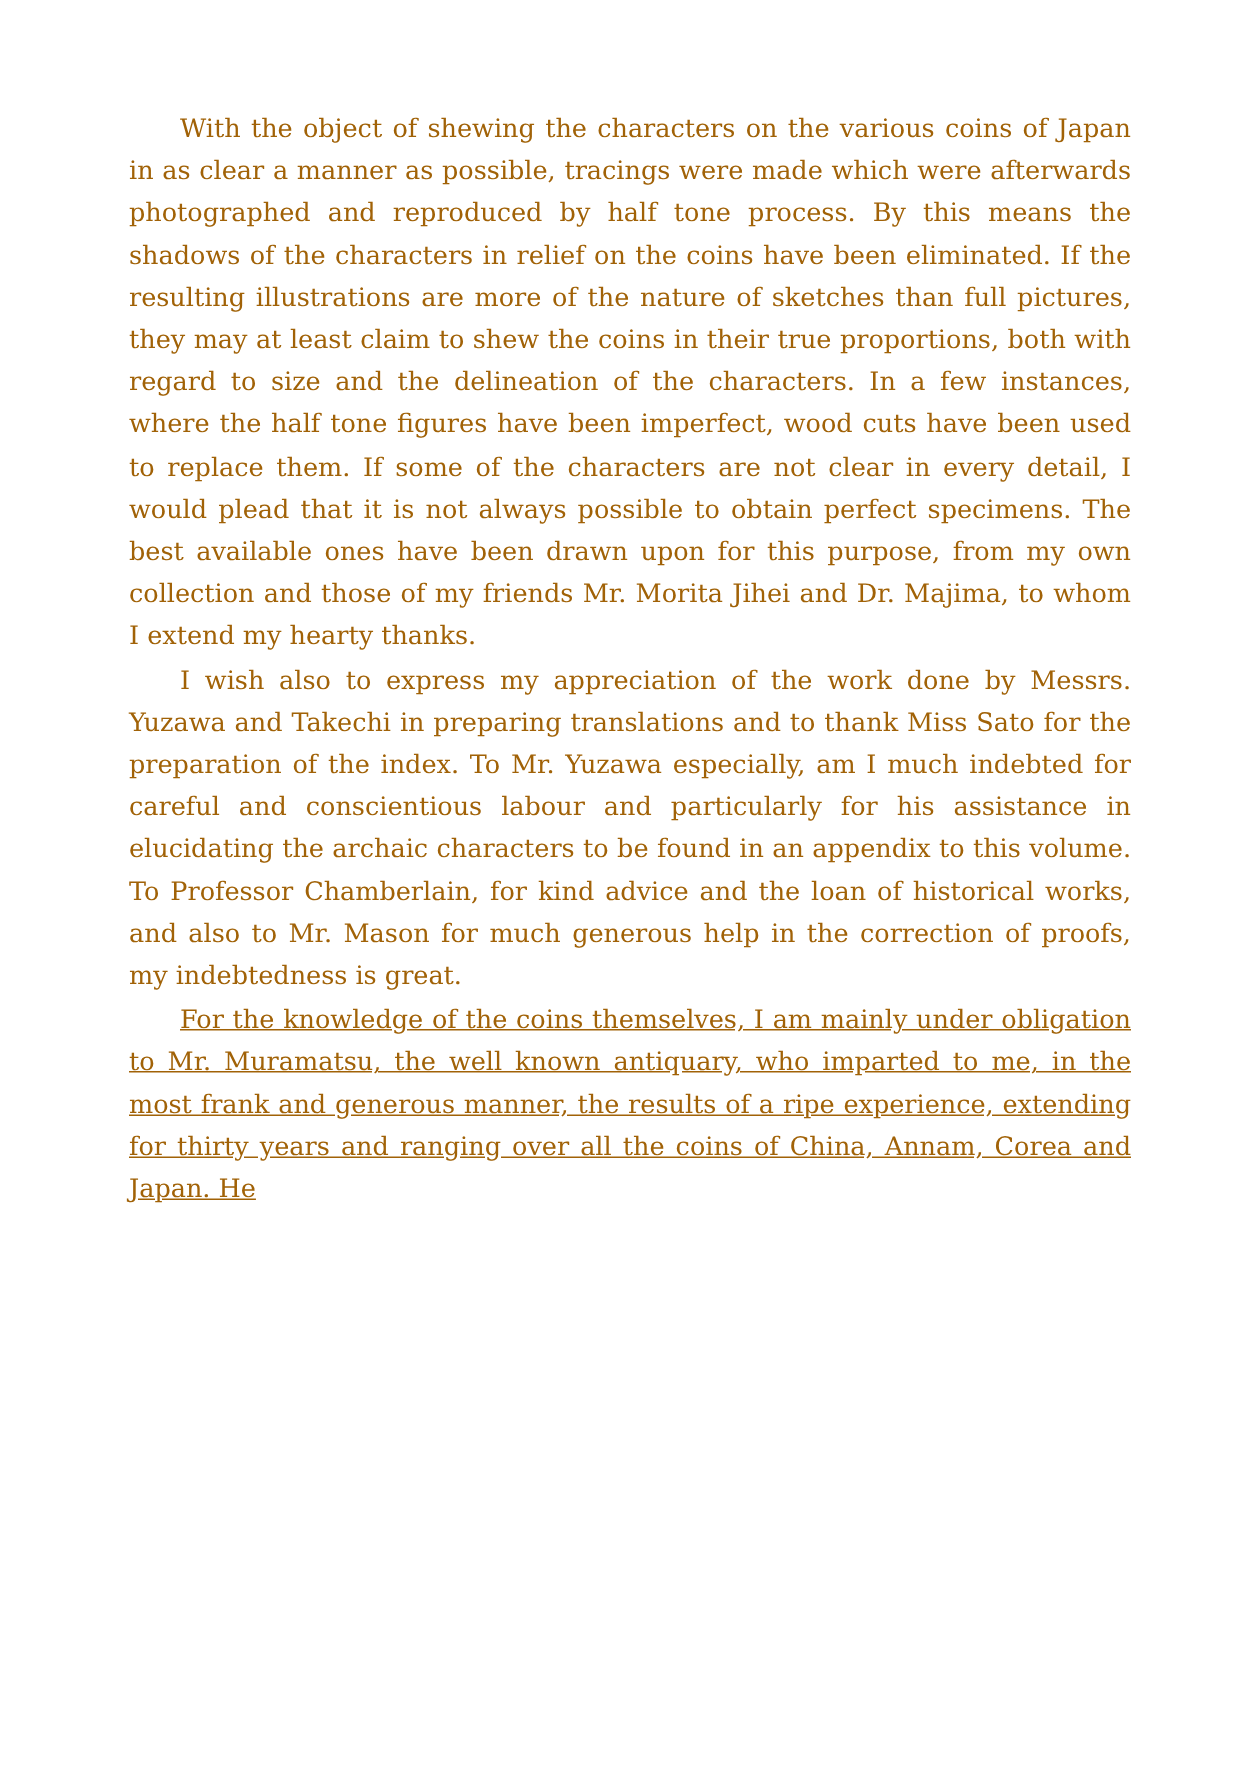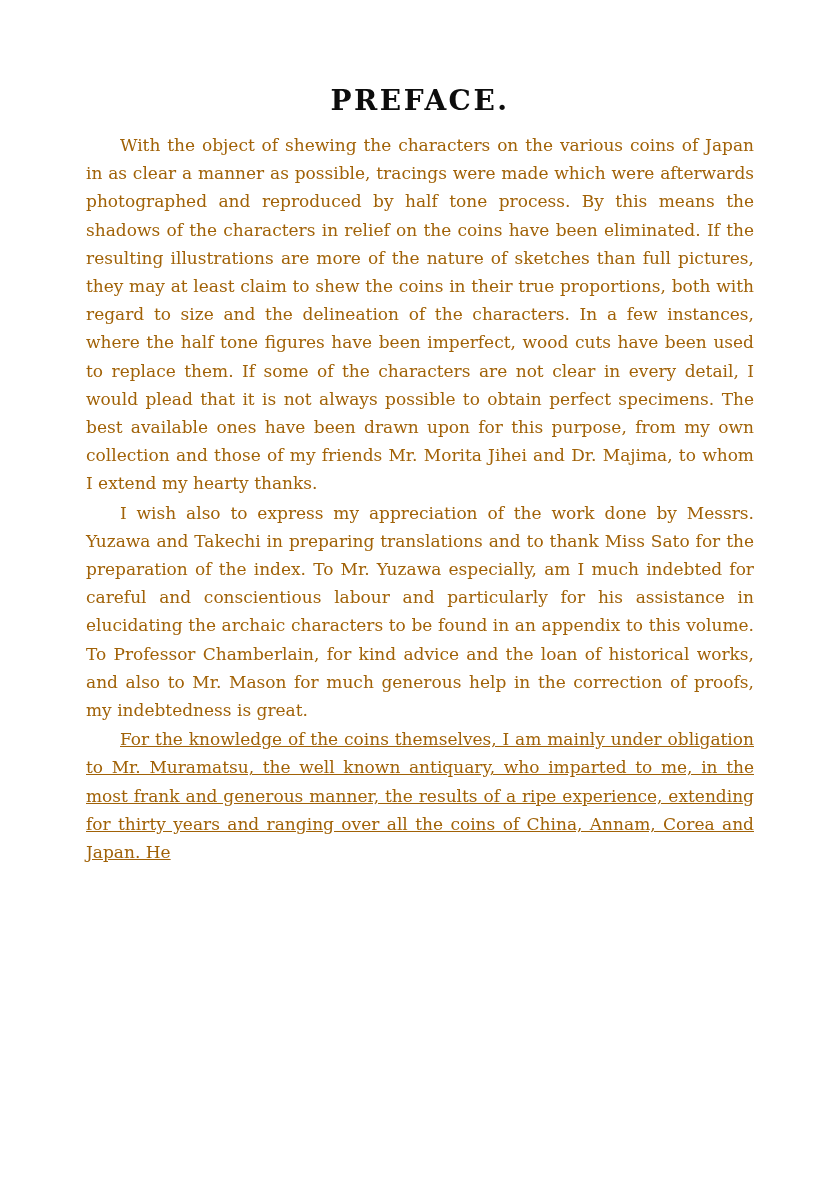--- a/index.html
+++ b/index.html
@@ -49,21 +49,20 @@
   .last-line-natural {
     text-align-last: left;
     text-decoration: underline;
   }
 </style>
 </head>
 <body>
 
 <div class="page">
 
-  <h1 class="page-title">PREFACE.</h1>
 
   <div class="body-copy">
     <p>With the object of shewing the characters on the various coins of Japan in as clear a manner as possible, tracings were made which were afterwards photographed and reproduced by half tone process. By this means the shadows of the characters in relief on the coins have been eliminated. If the resulting illustrations are more of the nature of sketches than full pictures, they may at least claim to shew the coins in their true proportions, both with regard to size and the delineation of the characters. In a few instances, where the half tone figures have been imperfect, wood cuts have been used to replace them. If some of the characters are not clear in every detail, I would plead that it is not always possible to obtain perfect specimens. The best available ones have been drawn upon for this purpose, from my own collection and those of my friends Mr. Morita Jihei and Dr. Majima, to whom I extend my hearty thanks.</p>
     <p>I wish also to express my appreciation of the work done by Messrs. Yuzawa and Takechi in preparing translations and to thank Miss Sato for the preparation of the index. To Mr. Yuzawa especially, am I much indebted for careful and conscientious labour and particularly for his assistance in elucidating the archaic characters to be found in an appendix to this volume. To Professor Chamberlain, for kind advice and the loan of historical works, and also to Mr. Mason for much generous help in the correction of proofs, my indebtedness is great.</p>
     <p class="last-line-natural">For the knowledge of the coins themselves, I am mainly under obligation to Mr. Muramatsu, the well known antiquary, who imparted to me, in the most frank and generous manner, the results of a ripe experience, extending for thirty years and ranging over all the coins of China, Annam, Corea and Japan. He</p>
   </div>
 
 </div>
 
 </body></html>

